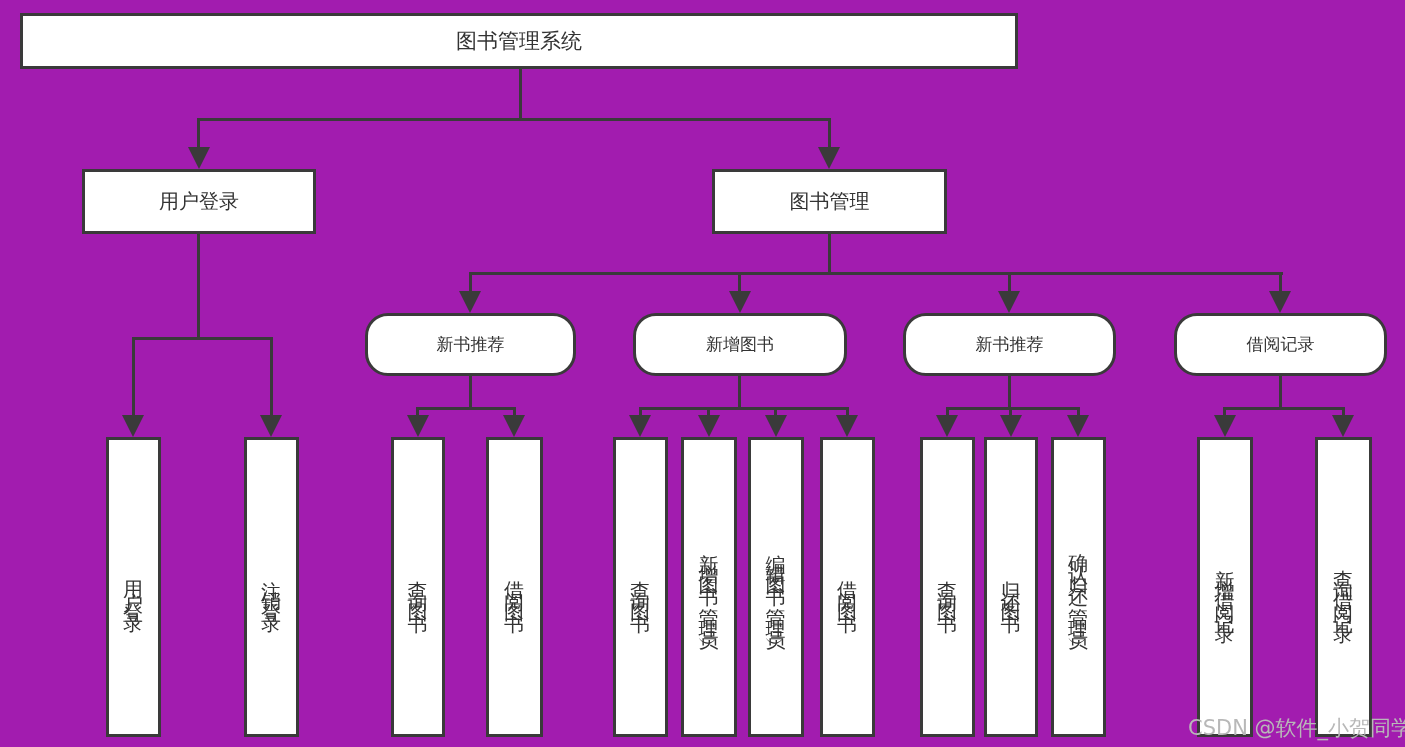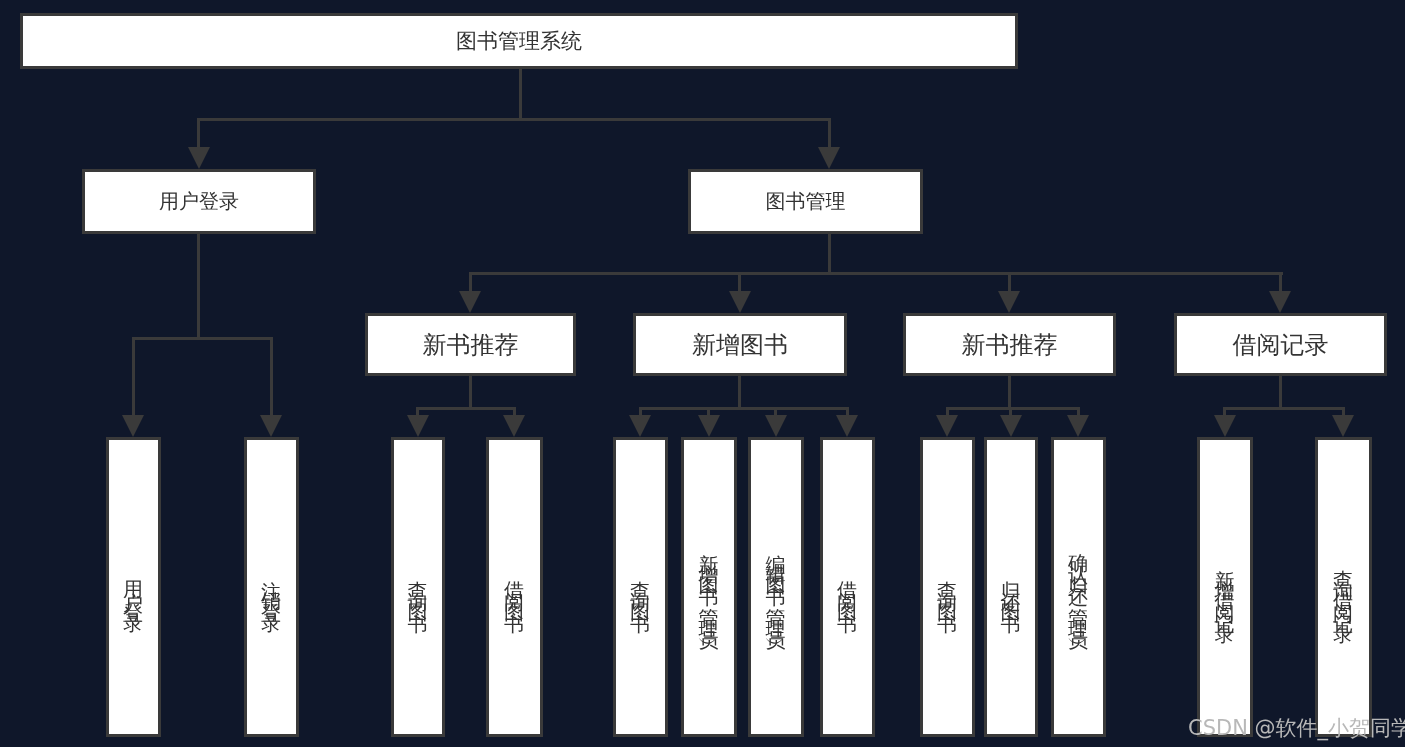--- a/index.html
+++ b/index.html
@@ -4,35 +4,35 @@
 <style>
   html,body{margin:0;padding:0;background:#ffffff;}
   :root{
     --line:#3a3a3a;
     --text:#333333;
     --wm:#b8b8b8;
   }
   .canvas{
     position:relative;
     width:1405px;height:747px;
-    background:#0f172a;
+    background:#a21caf;
     font-family:"DejaVu Sans", sans-serif;
     overflow:hidden;
   }
   .box{
     position:absolute;
     box-sizing:border-box;
     border:3px solid var(--line);
     background:#ffffff;
     display:flex;align-items:center;justify-content:center;
     color:var(--text);
   }
   .root{font-size:21px;}
   .mid2{top:169px;height:65px;font-size:20px;}
-  .mid3{top:313px;height:63px;font-size:24px;}
+  .mid3{top:313px;height:63px;font-size:17px;border-radius:23px;}
   .leaf{top:437px;height:300px;font-size:20px;}
   .leaf .vtext{
     writing-mode:vertical-lr;
     letter-spacing:11px;
     line-height:1;
     color:var(--text);
   }
   .line{position:absolute;background:var(--line);}
   .arrow{
     position:absolute;width:0;height:0;
@@ -53,21 +53,21 @@
 
 <div class="canvas">
 
   <div class="box root" style="left:20px;top:13px;width:998px;height:56px;">
     <span>图书管理系统</span>
   </div>
 
   <div class="box mid2" style="left:82px;width:234px;">
     <span>用户登录</span>
   </div>
-  <div class="box mid2" style="left:688px;width:235px;">
+  <div class="box mid2" style="left:712px;width:235px;">
     <span>图书管理</span>
   </div>
 
   <div class="box mid3" style="left:365px;width:211px;">
     <span>新书推荐</span>
   </div>
   <div class="box mid3" style="left:633px;width:214px;">
     <span>新增图书</span>
   </div>
   <div class="box mid3" style="left:903px;width:213px;">

